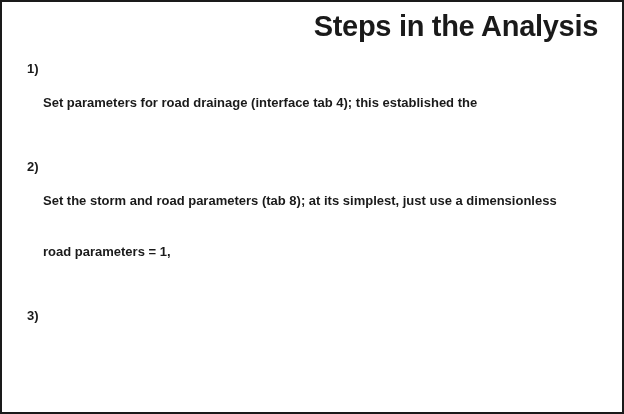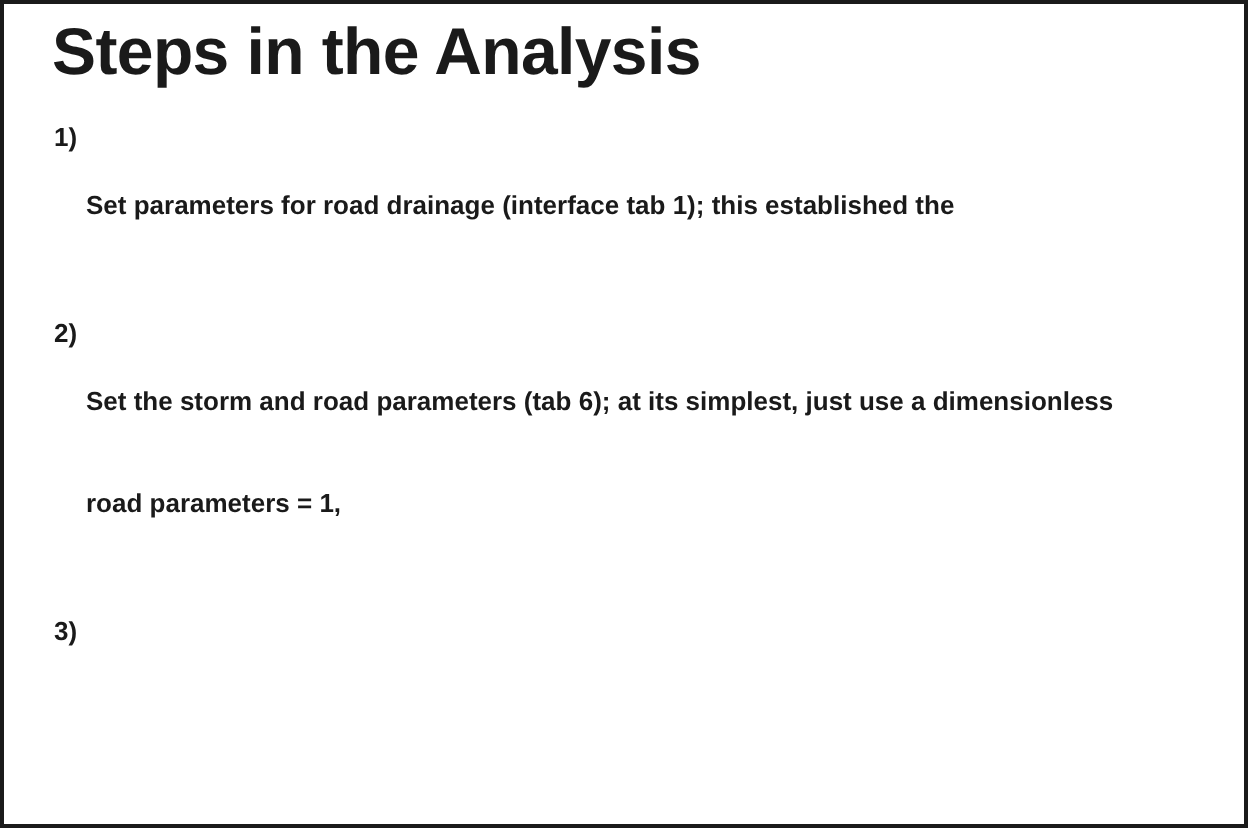--- a/index.html
+++ b/index.html
@@ -8,25 +8,26 @@
     height: 414px;
     box-sizing: border-box;
     border: 2px solid #1a1a1a;
     background: #ffffff;
     overflow: hidden;
     font-family: "Liberation Sans", sans-serif;
     color: #1a1a1a;
   }
   .title {
     margin: 6px 24px 0 24px;
-    font-size: 33px;
+    font-size: 29px;
     line-height: 36px;
     font-weight: bold;
     letter-spacing: -0.3px;
     color: #1a1a1a;
+    text-align: right;
   }
   .steps {
     margin: 16px 14px 0 25px;
   }
   .step {
     display: flex;
     margin-bottom: 13px;
     font-size: 13px;
     line-height: 17px;
     font-weight: bold;
@@ -43,28 +44,28 @@
 <body>
 
 <div class="frame">
   <h1 class="title">Steps in the Analysis</h1>
 
   <div class="steps">
 
     <div class="step">
       <span class="num">1)</span>
       <div class="lines">
-        <div>Set parameters for road drainage (interface tab 1); this established the</div>
+        <div>Set parameters for road drainage (interface tab 4); this established the</div>
       </div>
     </div>
 
     <div class="step">
       <span class="num">2)</span>
       <div class="lines">
-        <div>Set the storm and road parameters (tab 6); at its simplest, just use a dimensionless</div>
+        <div>Set the storm and road parameters (tab 8); at its simplest, just use a dimensionless</div>
         <div>road parameters = 1,</div>
       </div>
     </div>
 
     <div class="step">
       <span class="num">3)</span>
       <div class="lines">
         
       </div>
     </div>

